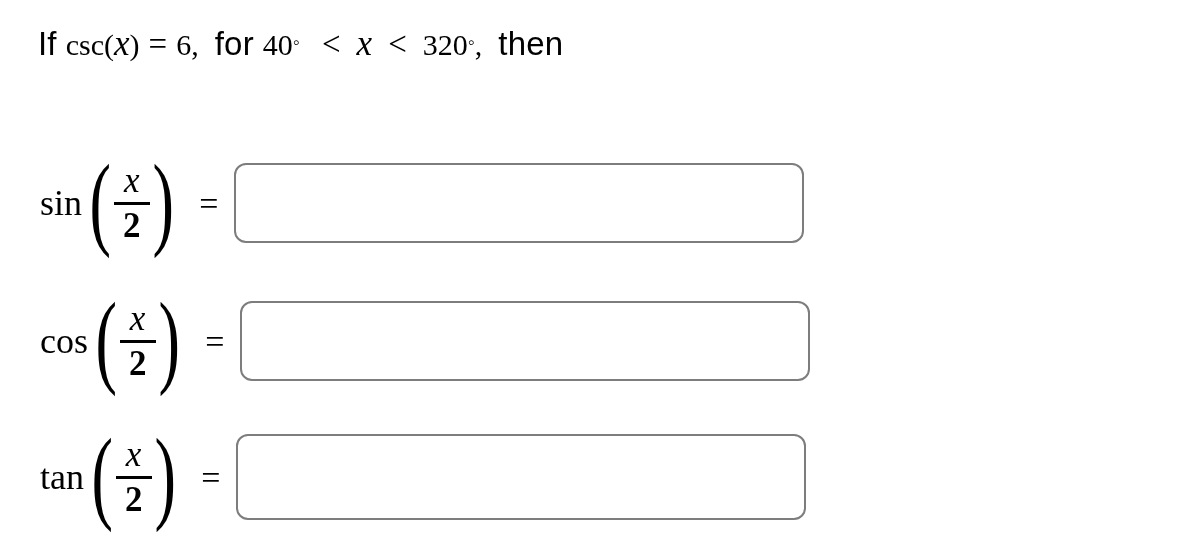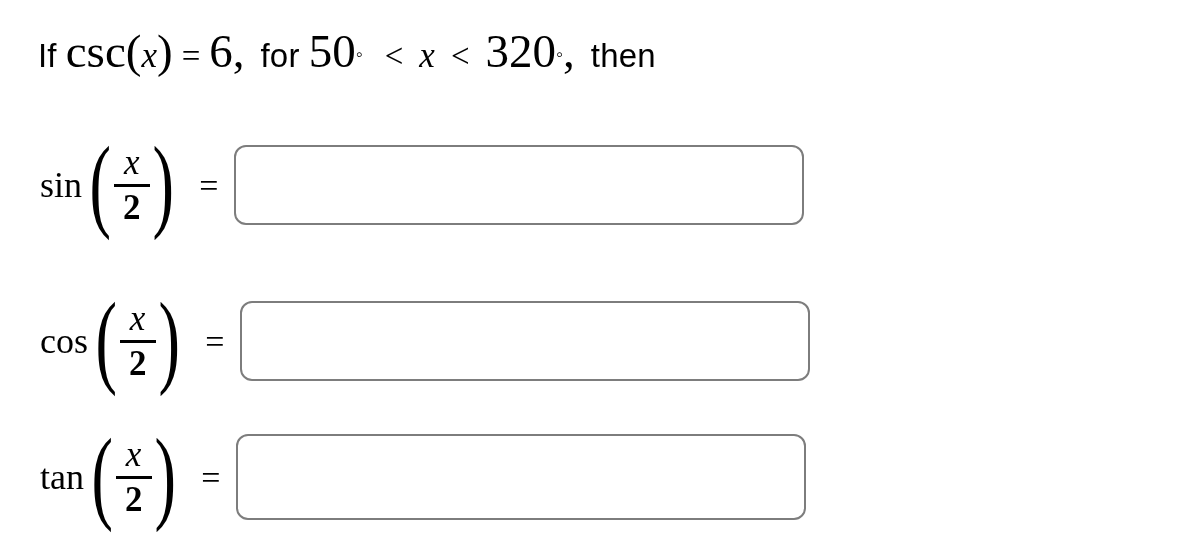--- a/index.html
+++ b/index.html
@@ -26,21 +26,21 @@
     align-items: baseline;
     white-space: nowrap;
   }
   .sans {
     font-family: "Liberation Sans", sans-serif;
     font-size: 33px;
     letter-spacing: 0.2px;
   }
   .serif {
     font-family: "Liberation Serif", serif;
-    font-size: 47px;
+    font-size: 30px;
   }
   .mathvar {
     font-family: "Liberation Serif", serif;
     font-style: italic;
     font-size: 35px;
   }
   .gap-sm { display: inline-block; width: 9px; }
   .gap-md { display: inline-block; width: 16px; }
   .gap-lg { display: inline-block; width: 22px; }
 
@@ -59,21 +59,21 @@
   }
 
   
   .eq-row {
     position: absolute;
     left: 40px;
     display: flex;
     align-items: center;
     height: 110px;
   }
-  #row-sin { top: 130px; }
+  #row-sin { top: 148px; }
   #row-cos { top: 286px; }
   #row-tan { top: 422px; justify-content: center; }
 
   .fn-expr {
     display: flex;
     align-items: center;
     height: 100px;
   }
   .fn-name {
     font-family: "Liberation Serif", serif;
@@ -154,21 +154,21 @@
   <span class="mathvar">x</span>
   <span class="serif">)</span>
   <span class="gap-sm"></span>
   <span class="rel">=</span>
   <span class="gap-sm"></span>
   <span class="serif">6</span>
   <span class="serif">,</span>
   <span class="gap-md"></span>
   <span class="sans">for</span>
   <span class="gap-sm"></span>
-  <span class="serif">50</span>
+  <span class="serif">40</span>
     <span class="deg">◦</span>
   <span class="gap-lg"></span>
   <span class="rel">&lt;</span>
   <span class="gap-md"></span>
   <span class="mathvar">x</span>
   <span class="gap-md"></span>
   <span class="rel">&lt;</span>
   <span class="gap-md"></span>
   <span class="serif">320</span>
     <span class="deg">◦</span>

